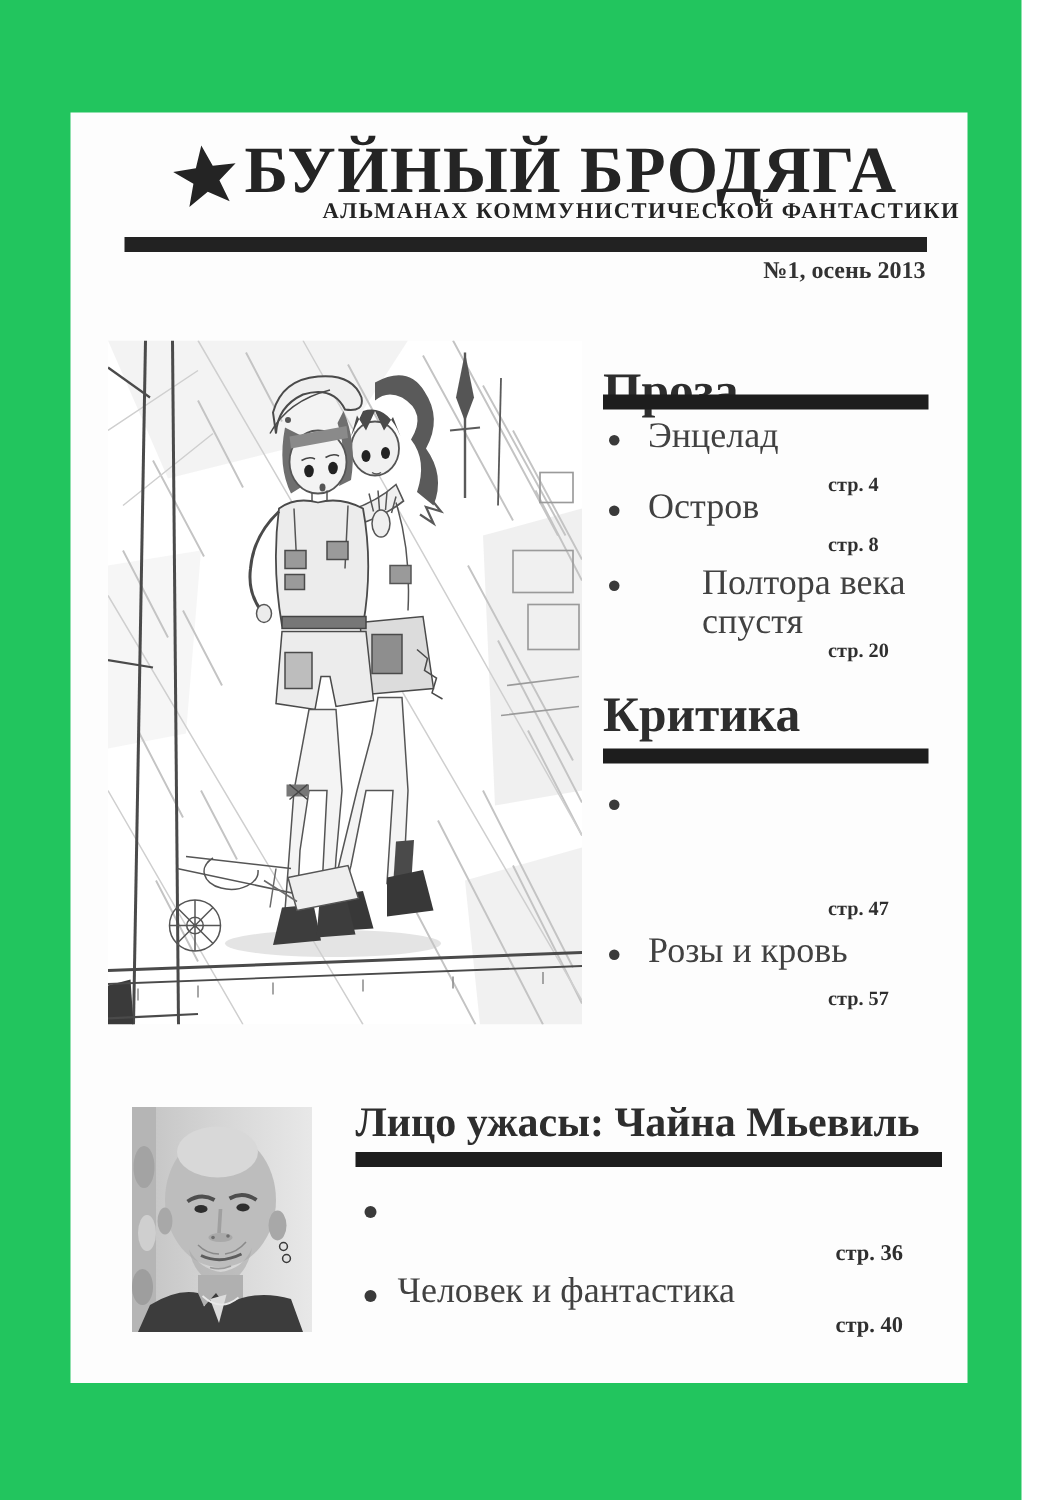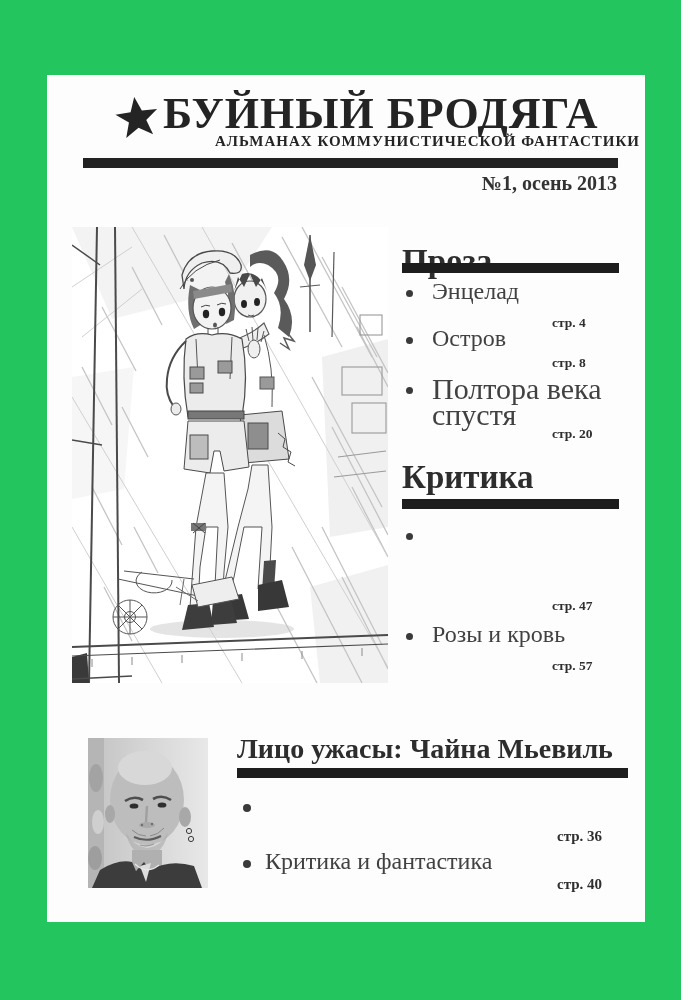--- a/index.html
+++ b/index.html
@@ -8,34 +8,34 @@
   .paper{position:absolute;left:47px;top:75px;width:598px;height:847px;background:#fdfdfd;}
   .abs{position:absolute;}
 
   
   .star{left:115px;top:96px;width:44px;height:42px;transform:rotate(-8deg);}
   .m-title{left:163px;top:92px;font-size:44px;font-weight:700;letter-spacing:1px;
            color:#242424;line-height:44px;white-space:nowrap;}
   .m-sub{left:215px;top:133px;font-size:15px;font-weight:700;letter-spacing:1px;
          color:#242424;white-space:nowrap;}
   .m-rule{left:83px;top:158px;width:535px;height:10px;background:#222;}
-  .m-issue{left:417px;top:172px;width:200px;text-align:right;font-size:20px;
+  .m-issue{left:417px;top:172px;width:200px;text-align:right;font-size:16px;
            font-weight:700;color:#333;}
 
   
   .illu{left:72px;top:227px;width:316px;height:456px;}
   .photo{left:88px;top:738px;width:120px;height:150px;}
 
   
   .h-sec{font-size:33px;font-weight:700;color:#2d2d2d;line-height:1;white-space:nowrap;}
   .bar{background:#1d1d1d;height:10px;}
   .dot{width:7px;height:7px;border-radius:50%;background:#3a3a3a;}
   .dot8{width:8px;height:8px;border-radius:50%;background:#3a3a3a;}
   .t-item{font-size:24px;color:#414141;line-height:24px;}
-  .t-item3{font-size:30px;color:#414141;line-height:26px;}
+  .t-item3{font-size:24px;color:#414141;line-height:26px;margin-left:36px;}
   .pg{font-size:13.5px;font-weight:700;color:#2f2f2f;white-space:nowrap;}
   .pg2{font-size:15px;font-weight:700;color:#2f2f2f;white-space:nowrap;}
   .h-feat{font-size:28px;font-weight:700;color:#2d2d2d;line-height:1;white-space:nowrap;}
   .nowrap{white-space:nowrap;}
 </style>
 </head>
 <body>
 
 <div class="page">
   <div class="paper abs"></div>
@@ -222,15 +222,15 @@
     <path d="M47,126 Q59,137 71,127" stroke="#e8e8e8" stroke-width="1.2" fill="none"></path>
   </svg>
 
   <div class="abs h-feat" style="left:237px;top:735px;">Лицо ужасы: Чайна Мьевиль</div>
   <div class="abs bar" style="left:237px;top:768px;width:391px;"></div>
 
   <div class="abs dot8" style="left:243px;top:804px;"></div>
   <div class="abs pg2" style="left:557px;top:828px;">стр. 36</div>
 
   <div class="abs dot8" style="left:243px;top:860px;"></div>
-  <div class="abs t-item nowrap" style="left:265px;top:849px;">Критика и фантастика</div>
+  <div class="abs t-item nowrap" style="left:265px;top:849px;">Человек и фантастика</div>
   <div class="abs pg2" style="left:557px;top:876px;">стр. 40</div>
 </div>
 
 </body></html>

